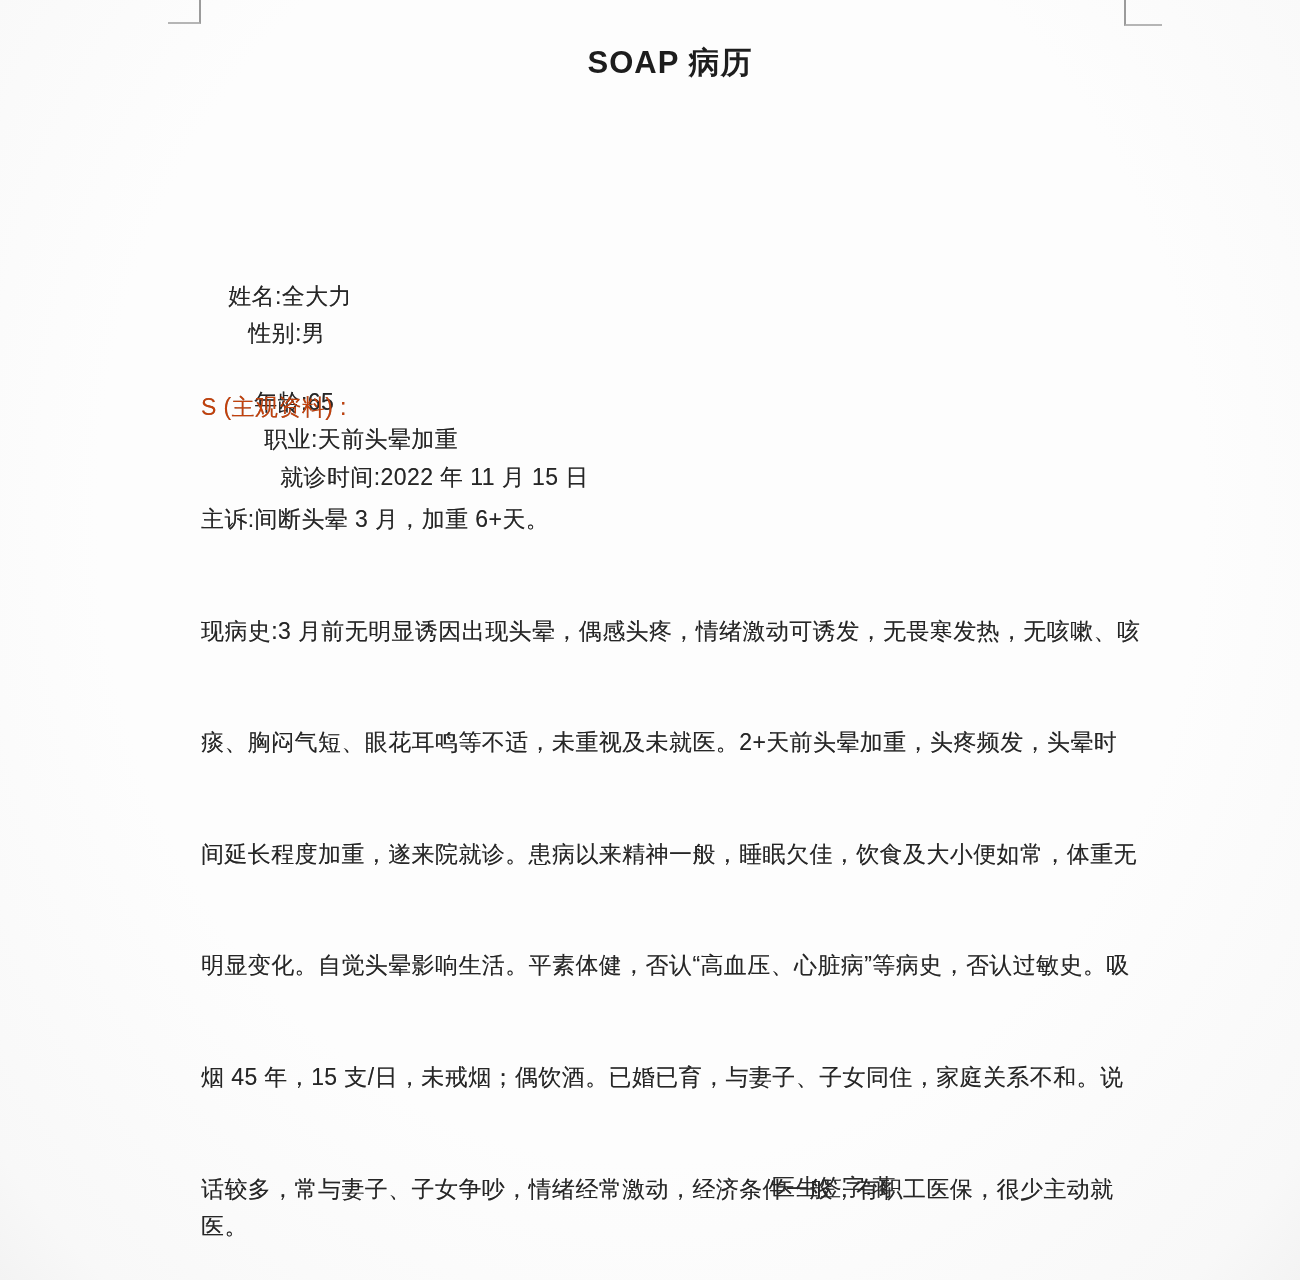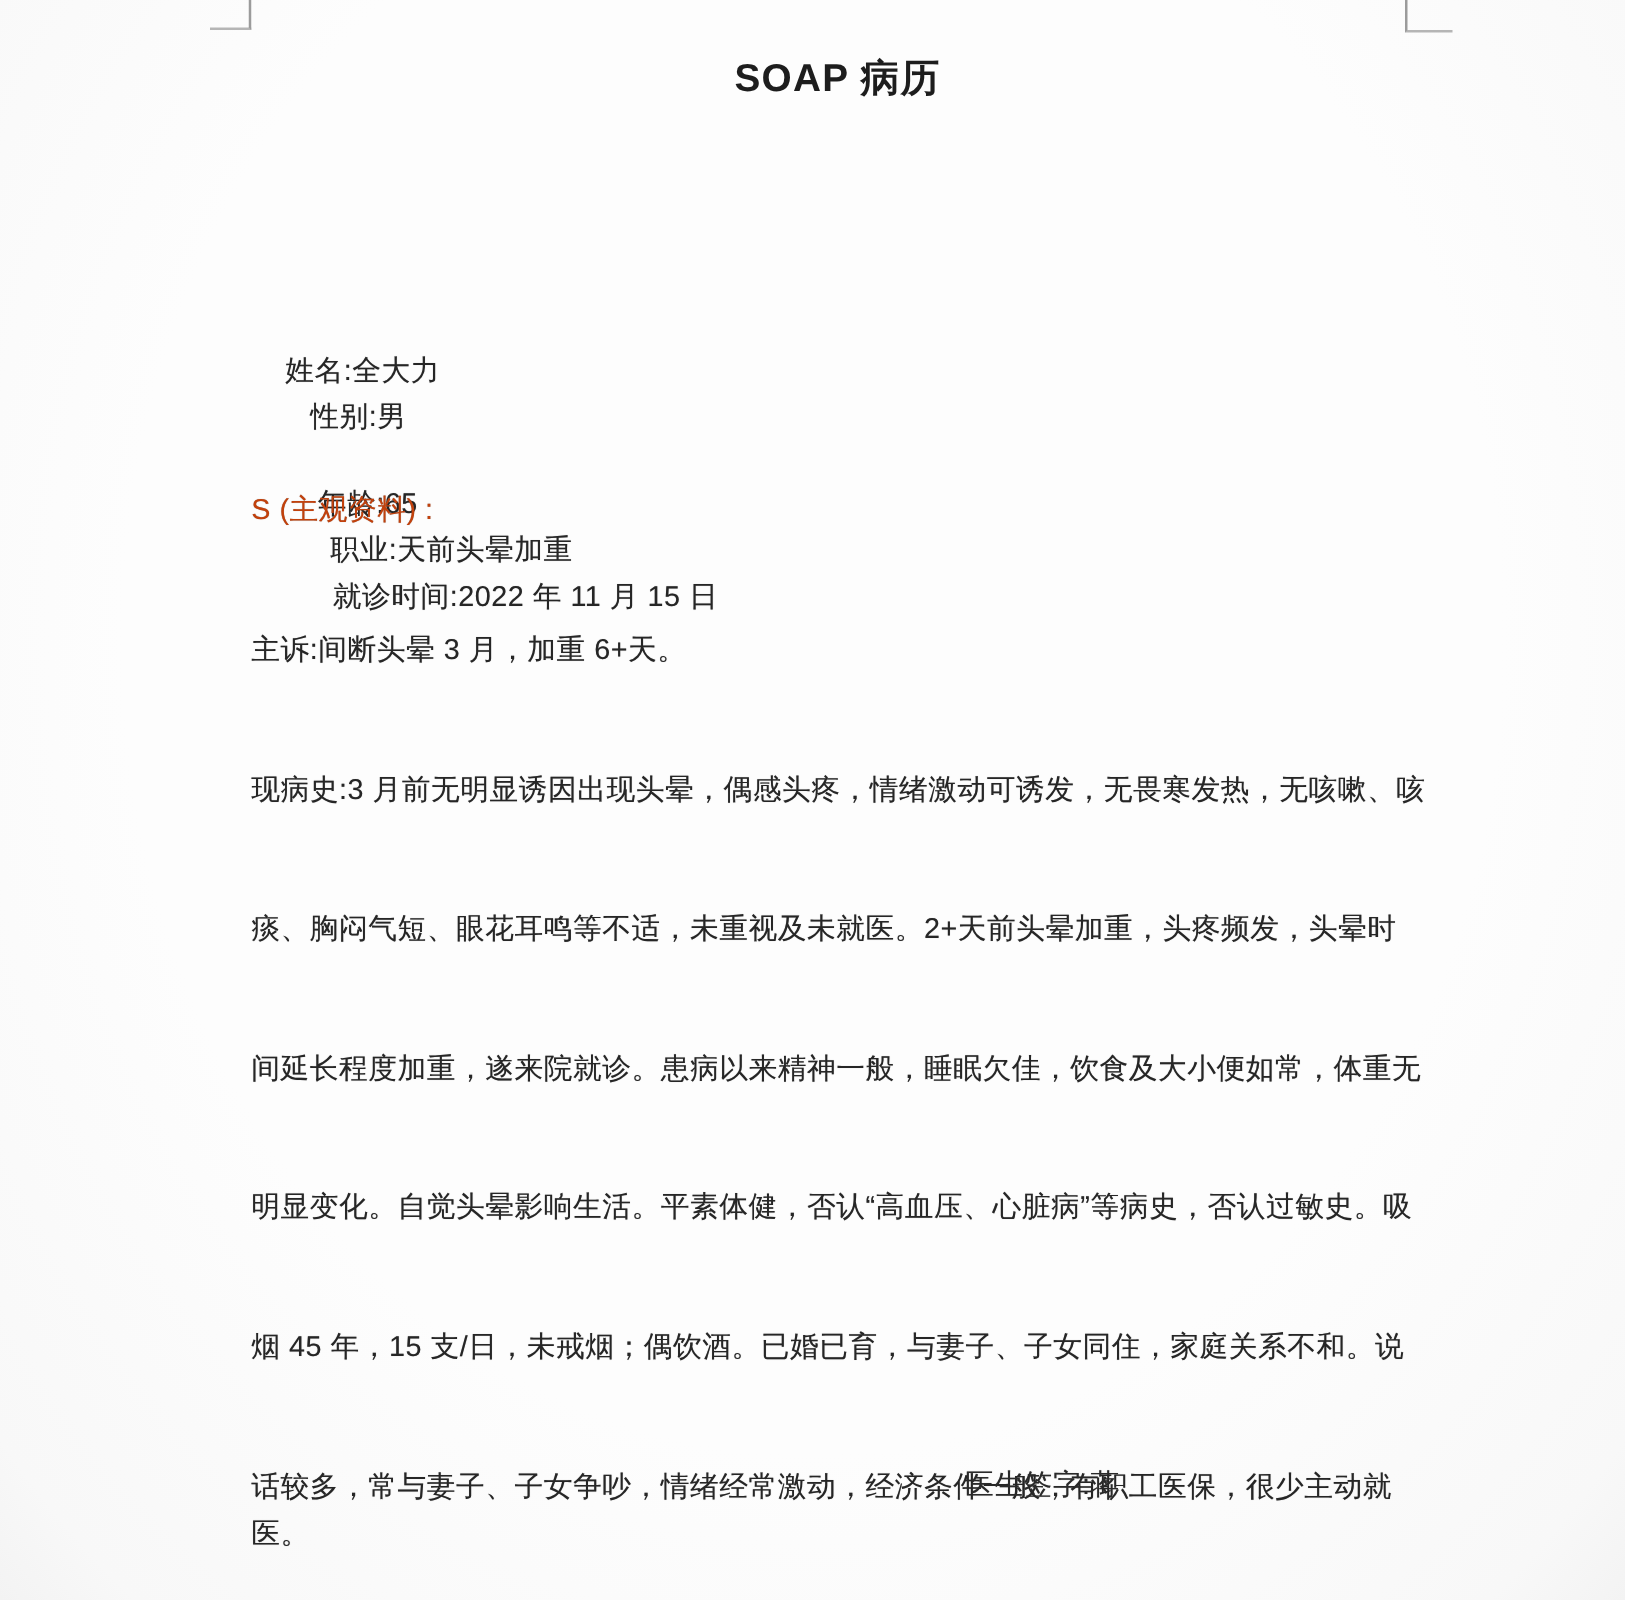--- a/index.html
+++ b/index.html
@@ -29,21 +29,21 @@
     color:#262626;
     text-shadow:0 0 0.6px rgba(40,40,40,0.45);
     white-space:pre-wrap;
   }
   .ln{height:37.2px;}
   .heading{font-weight:400;color:#c2410c;}
   .patient-line .pf{display:inline-block;}
   .patient-line .pf + .pf{margin-left:20px;}
   .patient-line .pf:nth-child(3){margin-left:26px;margin-top:32px;}
   .patient-line .pf:nth-child(4){margin-left:36px;}
-  .patient-line .pf:nth-child(5){margin-left:38px;}
+  .patient-line .pf:nth-child(5){margin-left:52px;}
   .signature{
     position:absolute;left:772px;top:1172px;
     font-size:23px;letter-spacing:0.4px;color:#2a2a2a;
     text-shadow:0 0 0.6px rgba(40,40,40,0.45);
   }
 </style>
 </head>
 <body>
 
 <div class="corner corner-left"></div>

